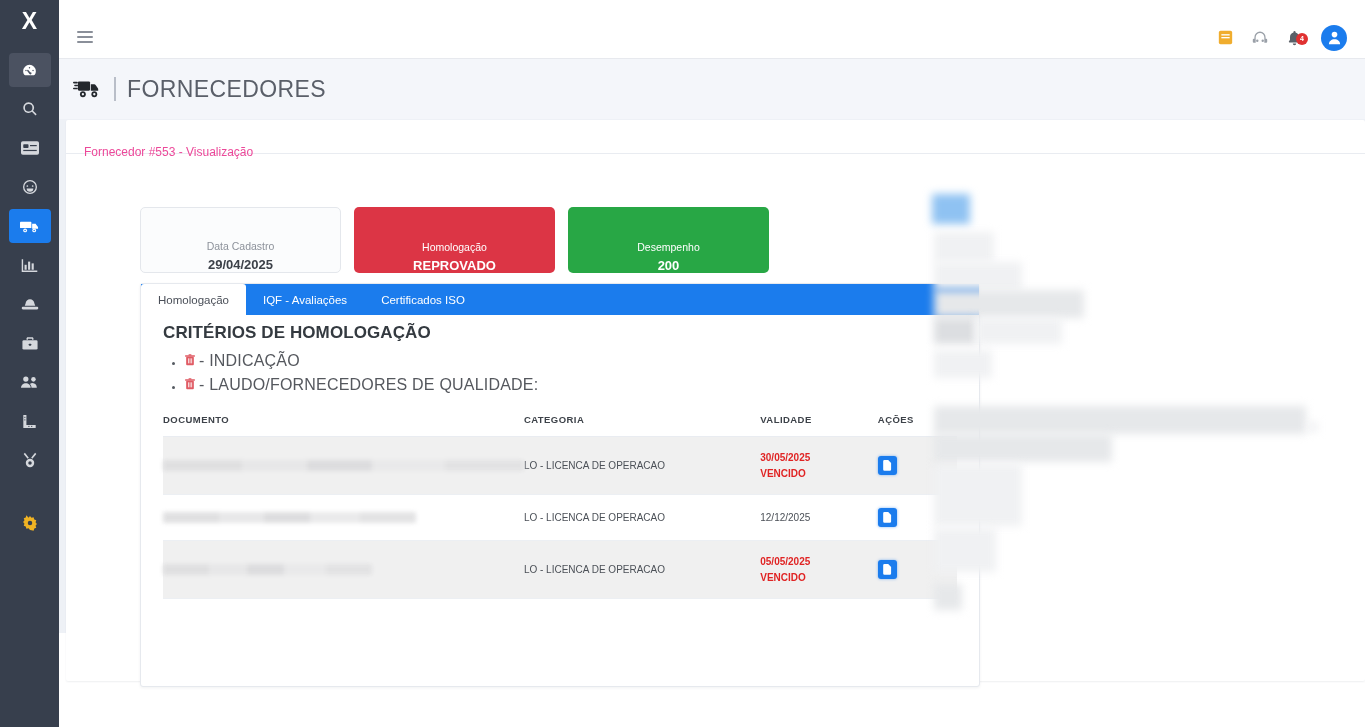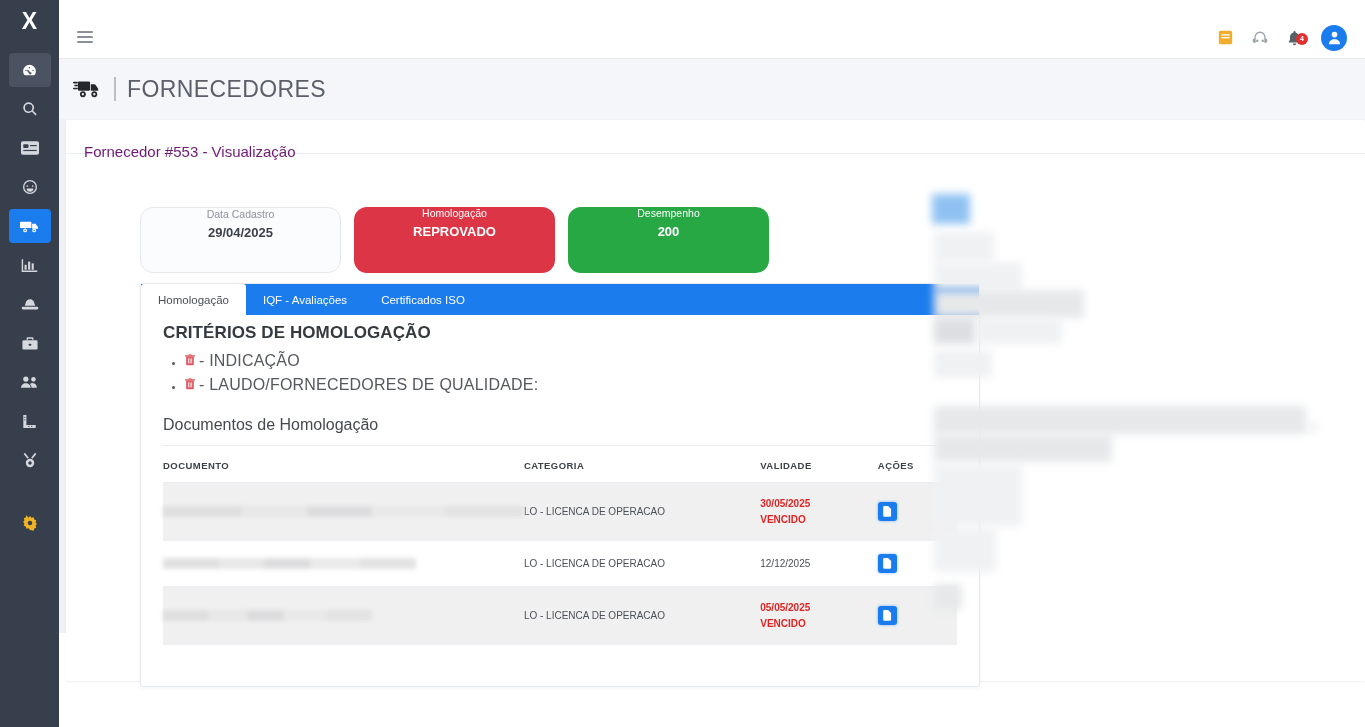--- a/index.html
+++ b/index.html
@@ -92,29 +92,29 @@
     position: absolute; left: 7px; top: 104px;
     width: 1299px; height: 561px;
     background: #ffffff;
     border-radius: 2px;
     box-shadow: 0 1px 2px rgba(20,30,50,.07);
   }
   .panel-head {
     height: 34px; border-bottom: 1px solid #e9ecf1;
     display: flex; align-items: center; padding-left: 18px;
   }
-  .panel-head-text { font-size: 15px; color: #701a75; margin-top: 30px; }
+  .panel-head-text { font-size: 12px; color: #ec4899; margin-top: 30px; }
 
   .panel-body { position: relative; height: 527px; }
 
   
   .cards { position: absolute; left: 74px; top: 53px; display: flex; gap: 13px; }
   .card {
-    width: 201px; height: 66px; border-radius: 13px;
-    display: flex; flex-direction: column; align-items: center; justify-content: flex-start;
+    width: 201px; height: 66px; border-radius: 5px;
+    display: flex; flex-direction: column; align-items: center; justify-content: flex-end;
     gap: 5px;
   }
   .card-neutral { background: #fbfcfd; border: 1px solid #e4e7ec; }
   .card-label { font-size: 10.5px; }
   .card-value { font-size: 13px; font-weight: 700; }
   .card-neutral .card-label { color: #8d929b; }
   .card-neutral .card-value { color: #3c4149; }
   .card-danger .card-label, .card-danger .card-value { color: #ffffff; }
   .card-success .card-label, .card-success .card-value { color: #ffffff; }
 
@@ -453,21 +453,20 @@
                         <rect fill="#ffffff" x="3.6" y="5" width=".9" height="6"></rect>
                         <rect fill="#ffffff" x="5.6" y="5" width=".9" height="6"></rect>
                         <rect fill="#ffffff" x="7.6" y="5" width=".9" height="6"></rect>
                       </svg>
                   </span>
                   <span class="crit-text">- LAUDO/FORNECEDORES DE QUALIDADE:</span>
                 </span>
               </li>
             </ul>
 
-            <div class="docs-title">Documentos de Homologação</div>
 
             <table class="docs">
               <thead>
                 <tr>
                   <th class="col-doc">DOCUMENTO</th>
                   <th class="col-cat">CATEGORIA</th>
                   <th class="col-val">VALIDADE</th>
                   <th class="col-act">AÇÕES</th>
                 </tr>
               </thead>

